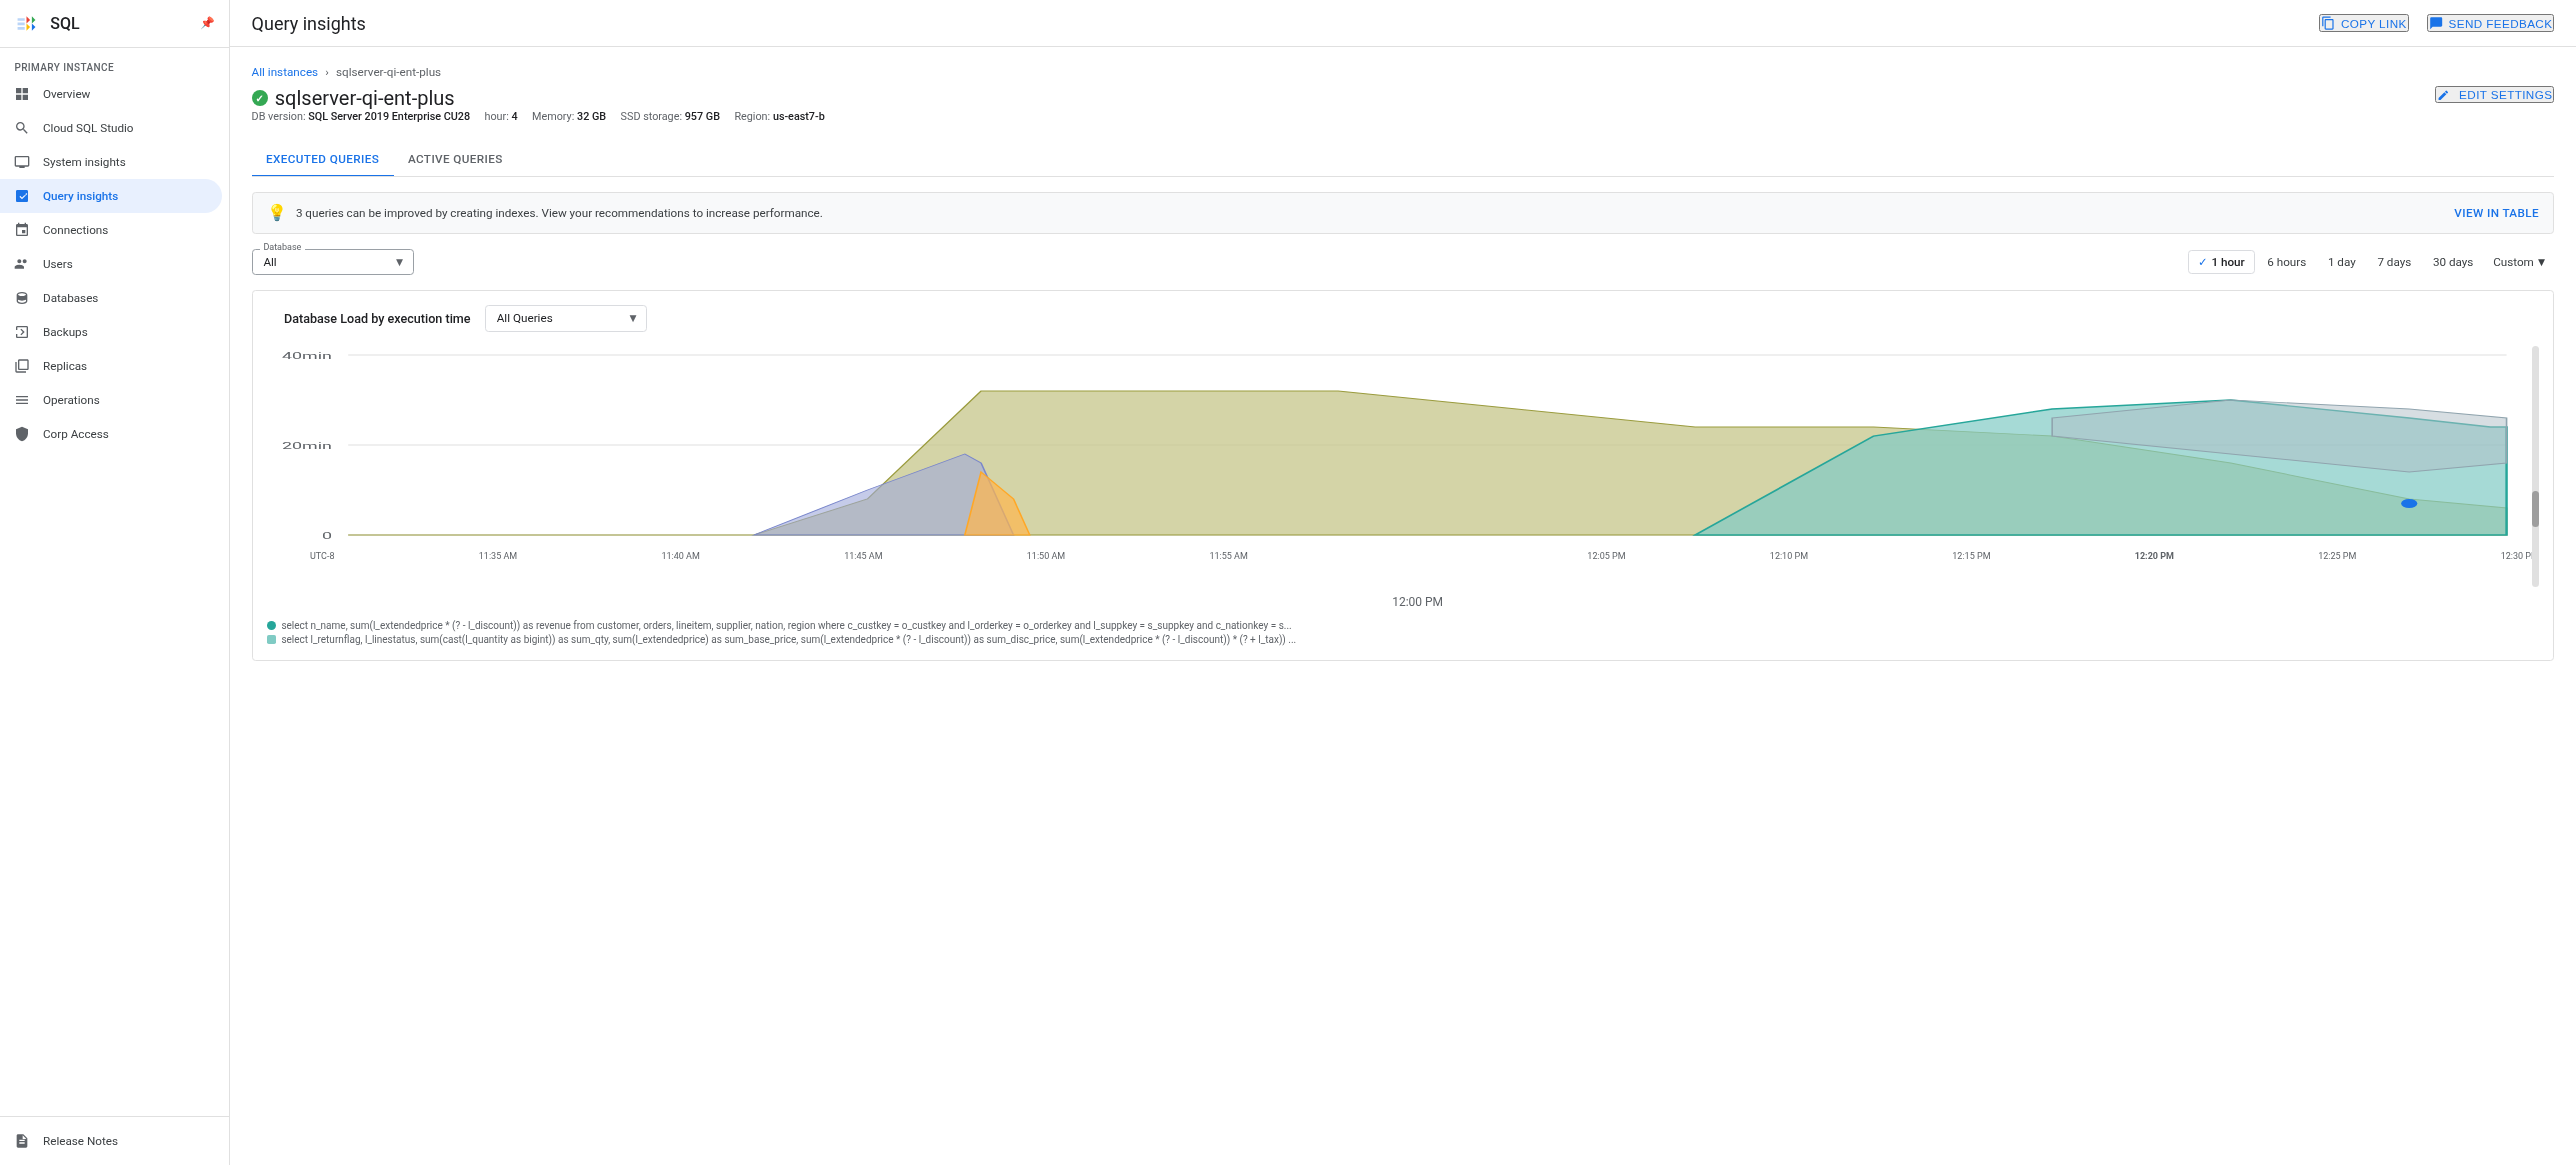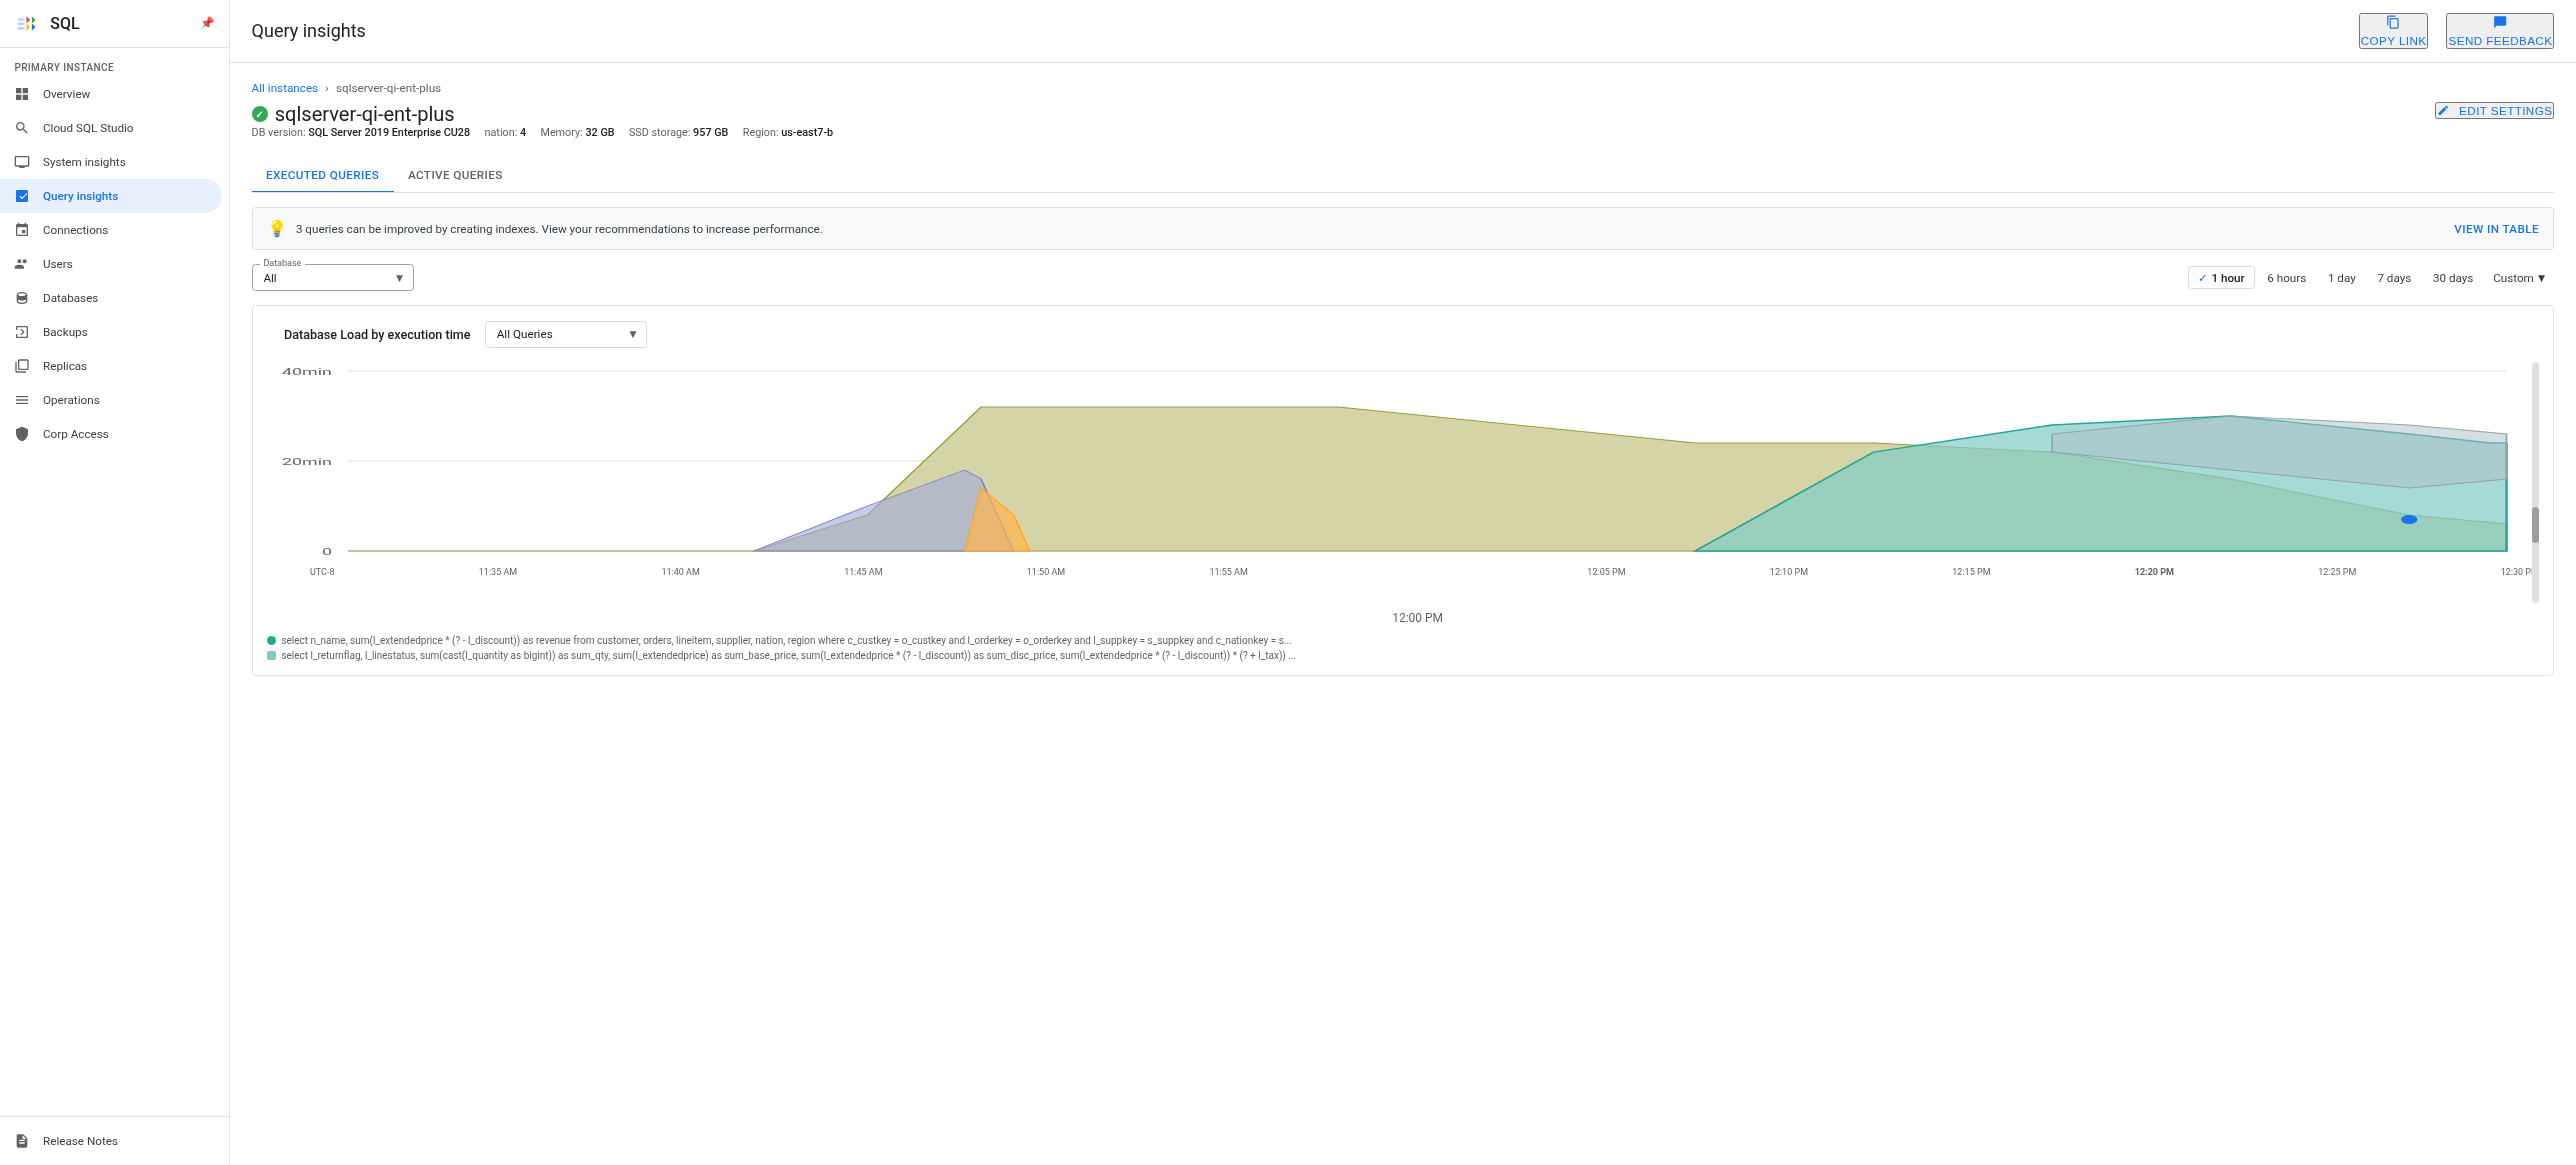--- a/index.html
+++ b/index.html
@@ -94,21 +94,20 @@
     .top-bar-btn {
       display: flex;
       align-items: center;
       gap: 5.4px;
       color: #1a73e8;
       font-size: 11.7px;
       font-weight: 500;
       cursor: pointer;
       text-transform: uppercase;
       letter-spacing: 0.4px;
-      flex-direction: column;
     }
 
     .content {
       flex: 1;
       overflow-y: auto;
       padding: 18px 21.6px;
     }
 
     
     .breadcrumb {
@@ -521,21 +520,21 @@
         <div class="instance-title-row">
           <div class="status-dot"></div>
           <h2 class="instance-name">sqlserver-qi-ent-plus</h2>
         </div>
         <div class="instance-meta">
           <span>
             <span>DB version:</span>
             <strong>SQL Server 2019 Enterprise CU28</strong>
           </span>
           <span>
-            <span>nation:</span>
+            <span>hour:</span>
             <strong>4</strong>
           </span>
           <span>
             <span>Memory:</span>
             <strong>32 GB</strong>
           </span>
           <span>
             <span>SSD storage:</span>
             <strong>957 GB</strong>
           </span>

